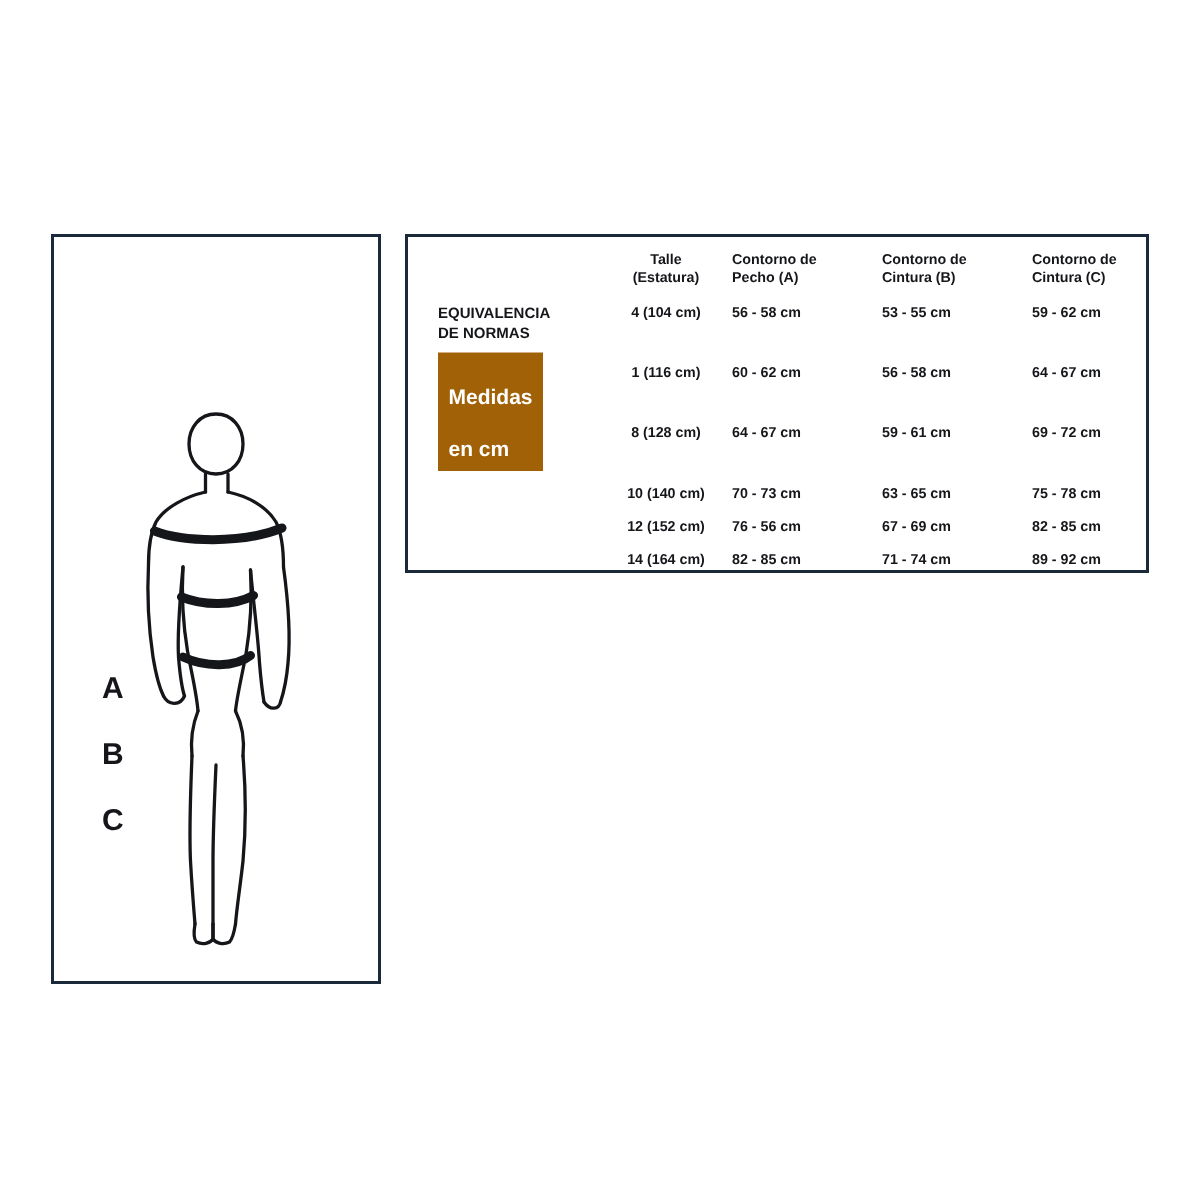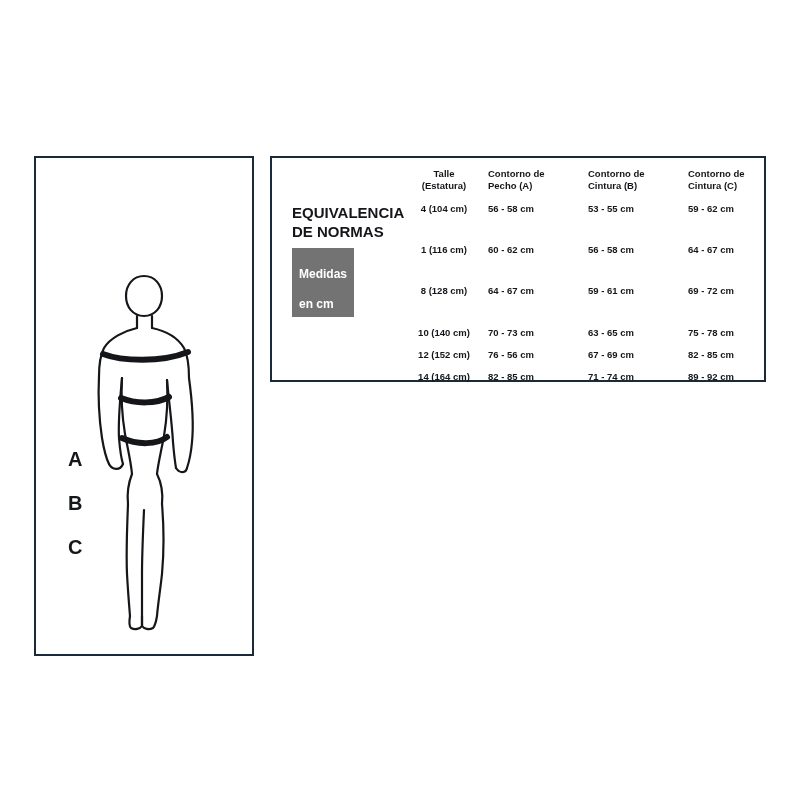--- a/index.html
+++ b/index.html
@@ -95,30 +95,30 @@
     font-weight: 700;
   }
   table.size-table tbody td {
     padding-top: 1px;
     padding-bottom: 9px;
   }
   .hdr-line { display: block; }
 
   
   #equiv-label {
-    font-size: 15px;
+    font-size: 10px;
     font-weight: 700;
     line-height: 1.3;
     margin: 0 0 6px 0;
   }
   #medidas-badge {
     display: inline-block;
-    background: #737373;
+    background: #a16207;
     color: #ffffff;
-    font-size: 12px;
+    font-size: 14px;
     font-weight: 700;
     line-height: 1.25;
     padding: 4px 7px 5px 7px;
     white-space: pre-line;
   }
 
   #footnote {
     position: absolute;
     left: 12px;
     right: 12px;

